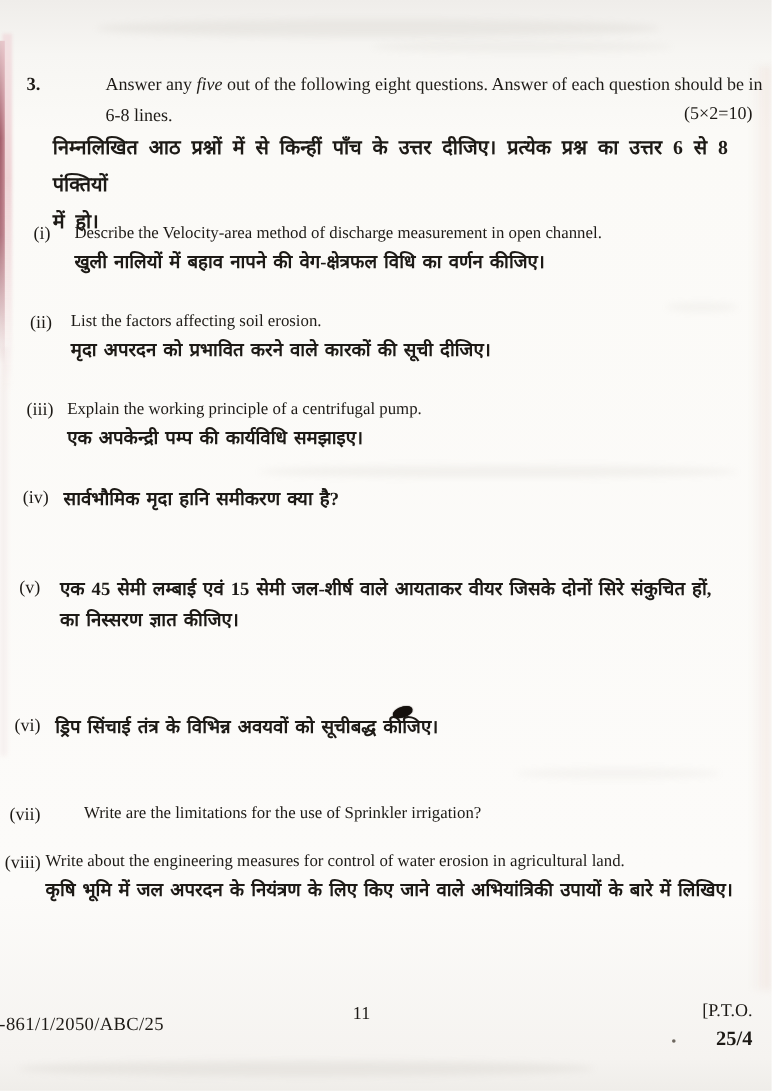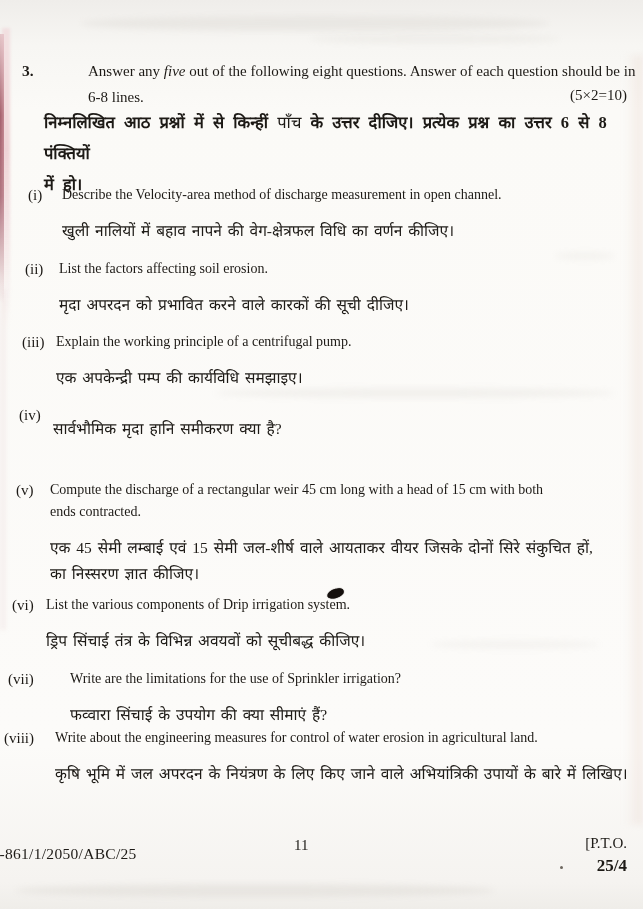--- a/index.html
+++ b/index.html
@@ -19,35 +19,35 @@
   .edge-right{position:absolute;right:0;top:55px;width:18px;height:770px;filter:blur(3px);
     background:linear-gradient(90deg,rgba(236,218,210,0),rgba(233,213,205,.4));}
   .smudge{position:absolute;background:#b8b3aa;opacity:.16;filter:blur(3px);border-radius:50%;}
   
   .q3-num{position:absolute;left:22px;top:62px;font-size:15.5px;font-weight:700;}
   .hdr-en{position:absolute;left:44px;top:58px;width:586px;font-size:15px;line-height:26px;white-space:pre-line;margin-left:44px;}
   .hdr-en .it{font-style:italic;}
   .hdr-marks{position:absolute;right:16px;top:87px;font-size:15px;}
   .hdr-hi{position:absolute;left:44px;top:107px;width:588px;font-size:16.5px;line-height:31px;
     white-space:pre-line;word-spacing:5px;font-weight:600;}
-  .hdr-hi .bd{font-weight:400;}
+  .hdr-hi .bd{font-weight:700;}
   
   .q{position:absolute;display:flex;}
   .q-num{flex:none;width:34px;font-size:15px;line-height:22px;}
   .q-body{flex:1;}
   .q-en{font-size:14px;line-height:22px;white-space:pre-line;}
-  .q-hi{font-size:15.5px;line-height:26px;margin-top:12px;white-space:pre-line;word-spacing:2px;font-weight:400;}
+  .q-hi{font-size:15.5px;line-height:26px;margin-top:0;white-space:pre-line;word-spacing:2px;font-weight:700;}
   #q1{top:184px;left:28px;width:594px;}
   #q2{top:258px;left:25px;width:594px;}
   #q3i{top:331px;left:22px;width:594px;}
   #q4{top:404px;left:19px;width:596px;}
   #q5{top:479px;left:16px;width:604px;}
   #q6{top:594px;left:12px;width:600px;}
   #q7{top:668px;left:8px;width:600px;gap:28px;}
-  #q8{top:727px;left:4px;width:626px;gap:17px;}
+  #q8{top:708px;left:4px;width:626px;}
   
   .ink-blot{position:absolute;left:327px;top:589px;width:17px;height:9px;background:#15100d;
     border-radius:60% 40% 55% 45%;transform:rotate(-14deg);box-shadow:0 0 1px #15100d;}
   
   .ft-code{position:absolute;left:-6px;top:845px;font-size:15.5px;letter-spacing:.3px;}
   .ft-page{position:absolute;left:294px;top:837px;font-size:15px;}
   .ft-pto{position:absolute;right:16px;top:835px;font-size:15px;}
   .ft-series{position:absolute;right:16px;top:856px;font-size:17px;font-weight:700;}
   .ft-dot{position:absolute;right:80px;top:866px;width:3px;height:3px;background:#6d675f;border-radius:50%;}
 </style>
@@ -101,41 +101,37 @@
   <div class="q" id="q4">
     <div class="q-num">(iv)</div>
     <div class="q-body">
       <div class="q-hi">सार्वभौमिक मृदा हानि समीकरण क्या है?</div>
     </div>
   </div>
 
   <div class="q" id="q5">
     <div class="q-num">(v)</div>
     <div class="q-body">
-      <div class="q-en">Compute the discharge of a rectangular weir 45 cm long with a head of 15 cm with both
-ends contracted.</div>
       <div class="q-hi">एक 45 सेमी लम्बाई एवं 15 सेमी जल-शीर्ष वाले आयताकर वीयर जिसके दोनों सिरे संकुचित हों,
 का निस्सरण ज्ञात कीजिए।</div>
     </div>
   </div>
 
   <div class="q" id="q6">
     <div class="q-num">(vi)</div>
     <div class="q-body">
-      <div class="q-en">List the various components of Drip irrigation system.</div>
       <div class="q-hi">ड्रिप सिंचाई तंत्र के विभिन्न अवयवों को सूचीबद्ध कीजिए।</div>
     </div>
   </div>
   <div class="ink-blot"></div>
 
   <div class="q" id="q7">
     <div class="q-num">(vii)</div>
     <div class="q-body">
       <div class="q-en">Write are the limitations for the use of Sprinkler irrigation?</div>
-      <div class="q-hi">फव्वारा सिंचाई के उपयोग की क्या सीमाएं हैं?</div>
     </div>
   </div>
 
   <div class="q" id="q8">
     <div class="q-num">(viii)</div>
     <div class="q-body">
       <div class="q-en">Write about the engineering measures for control of water erosion in agricultural land.</div>
       <div class="q-hi">कृषि भूमि में जल अपरदन के नियंत्रण के लिए किए जाने वाले अभियांत्रिकी उपायों के बारे में लिखिए।</div>
     </div>
   </div>

